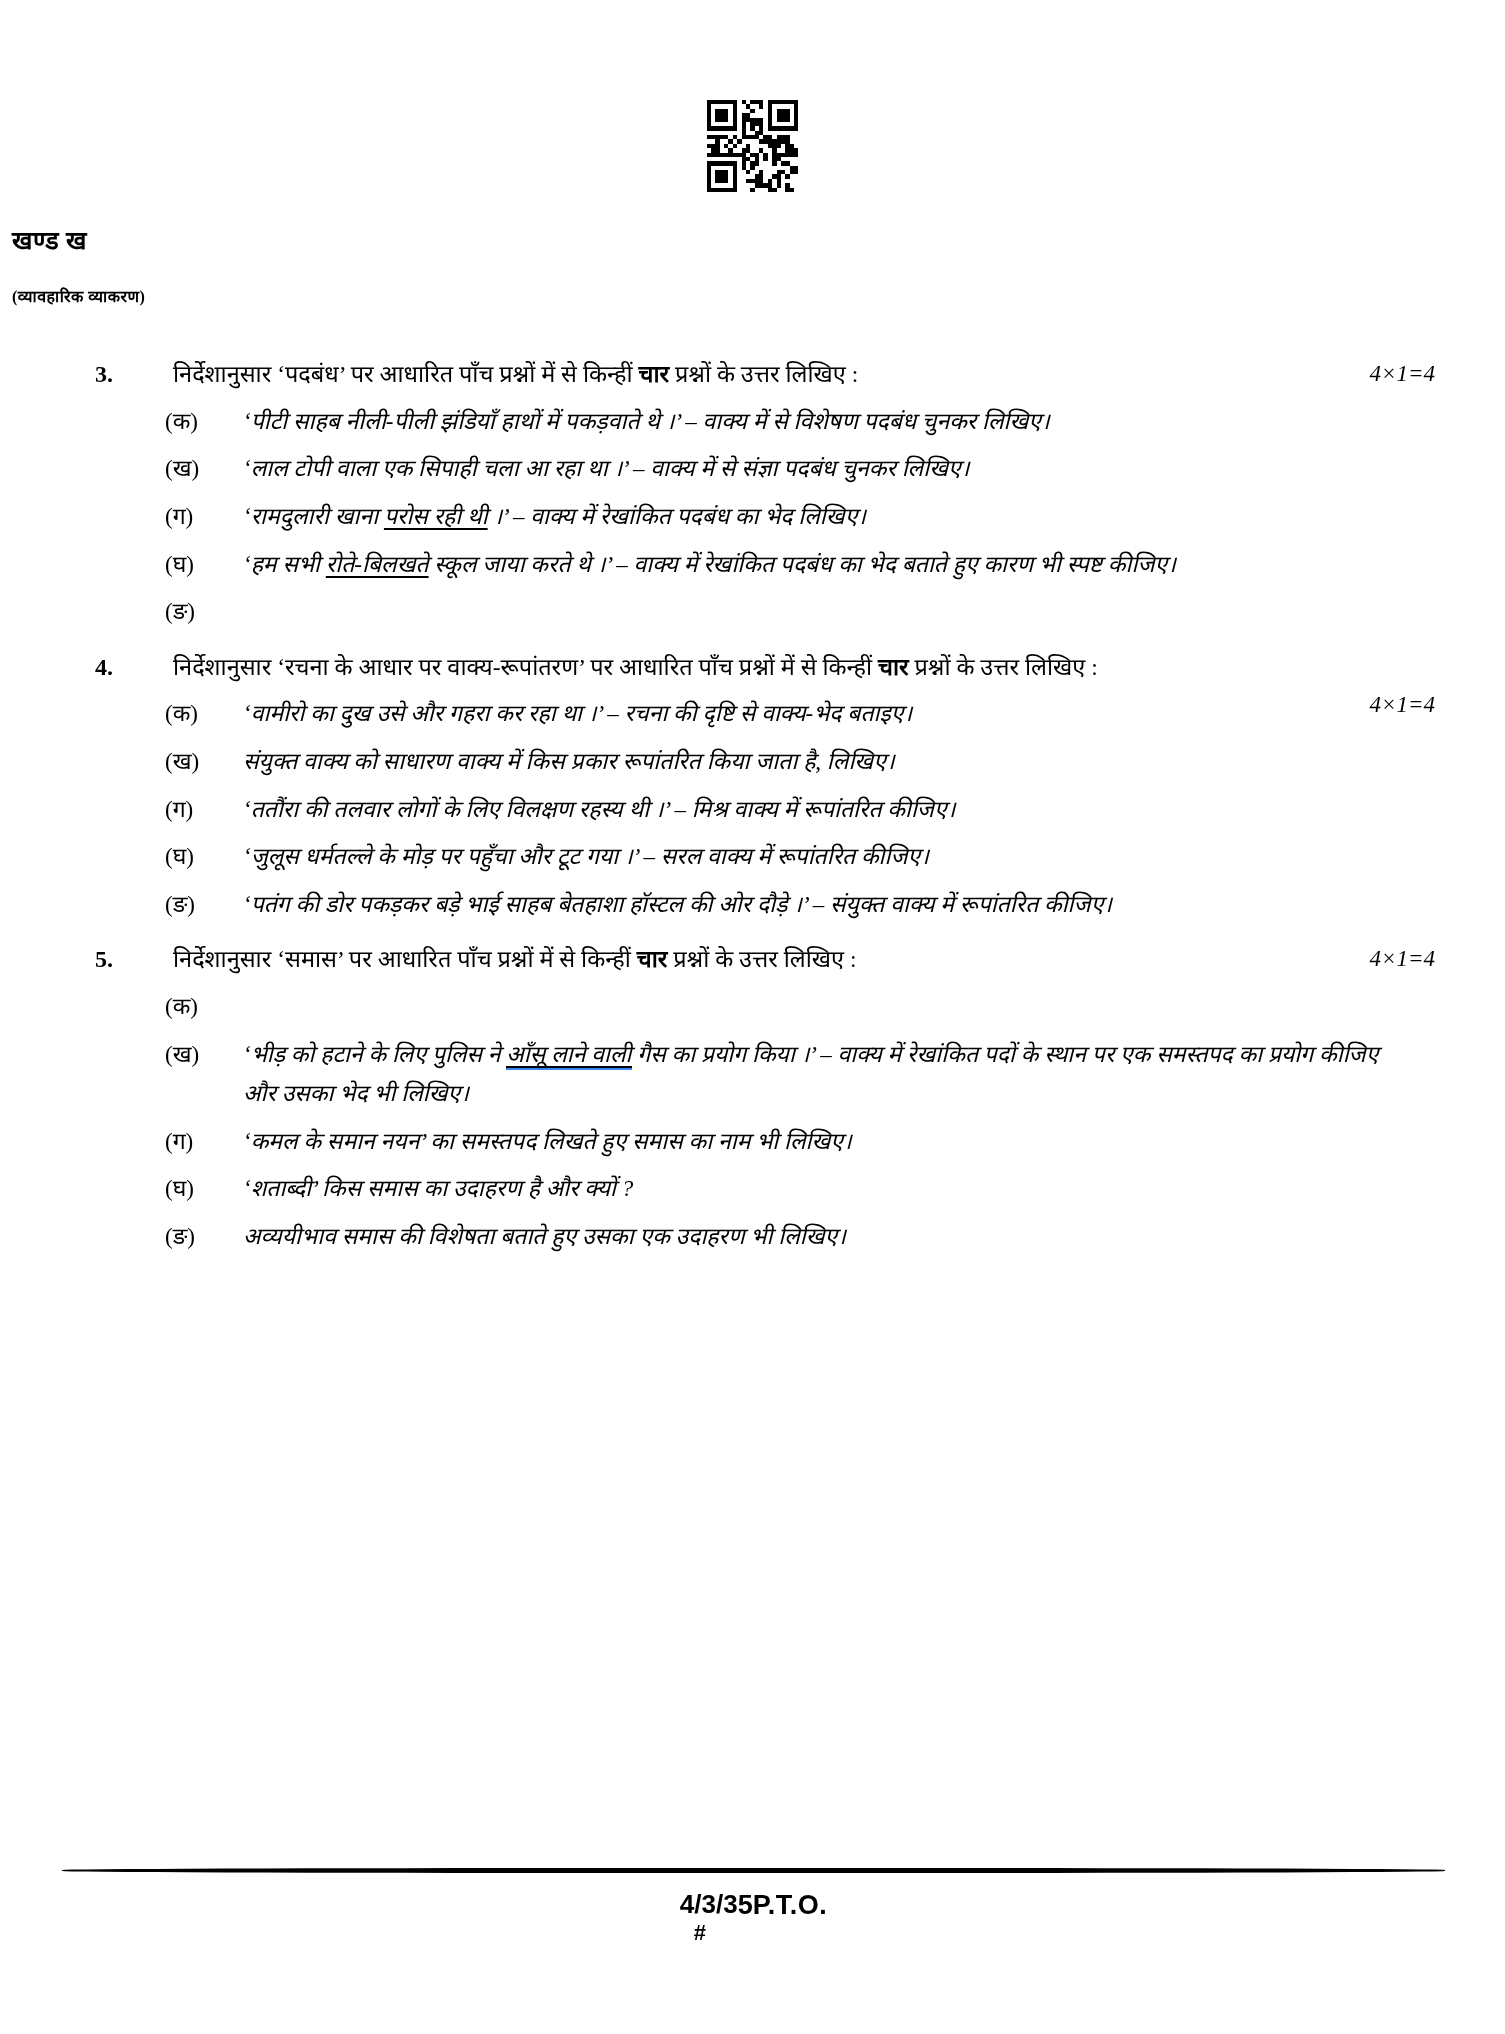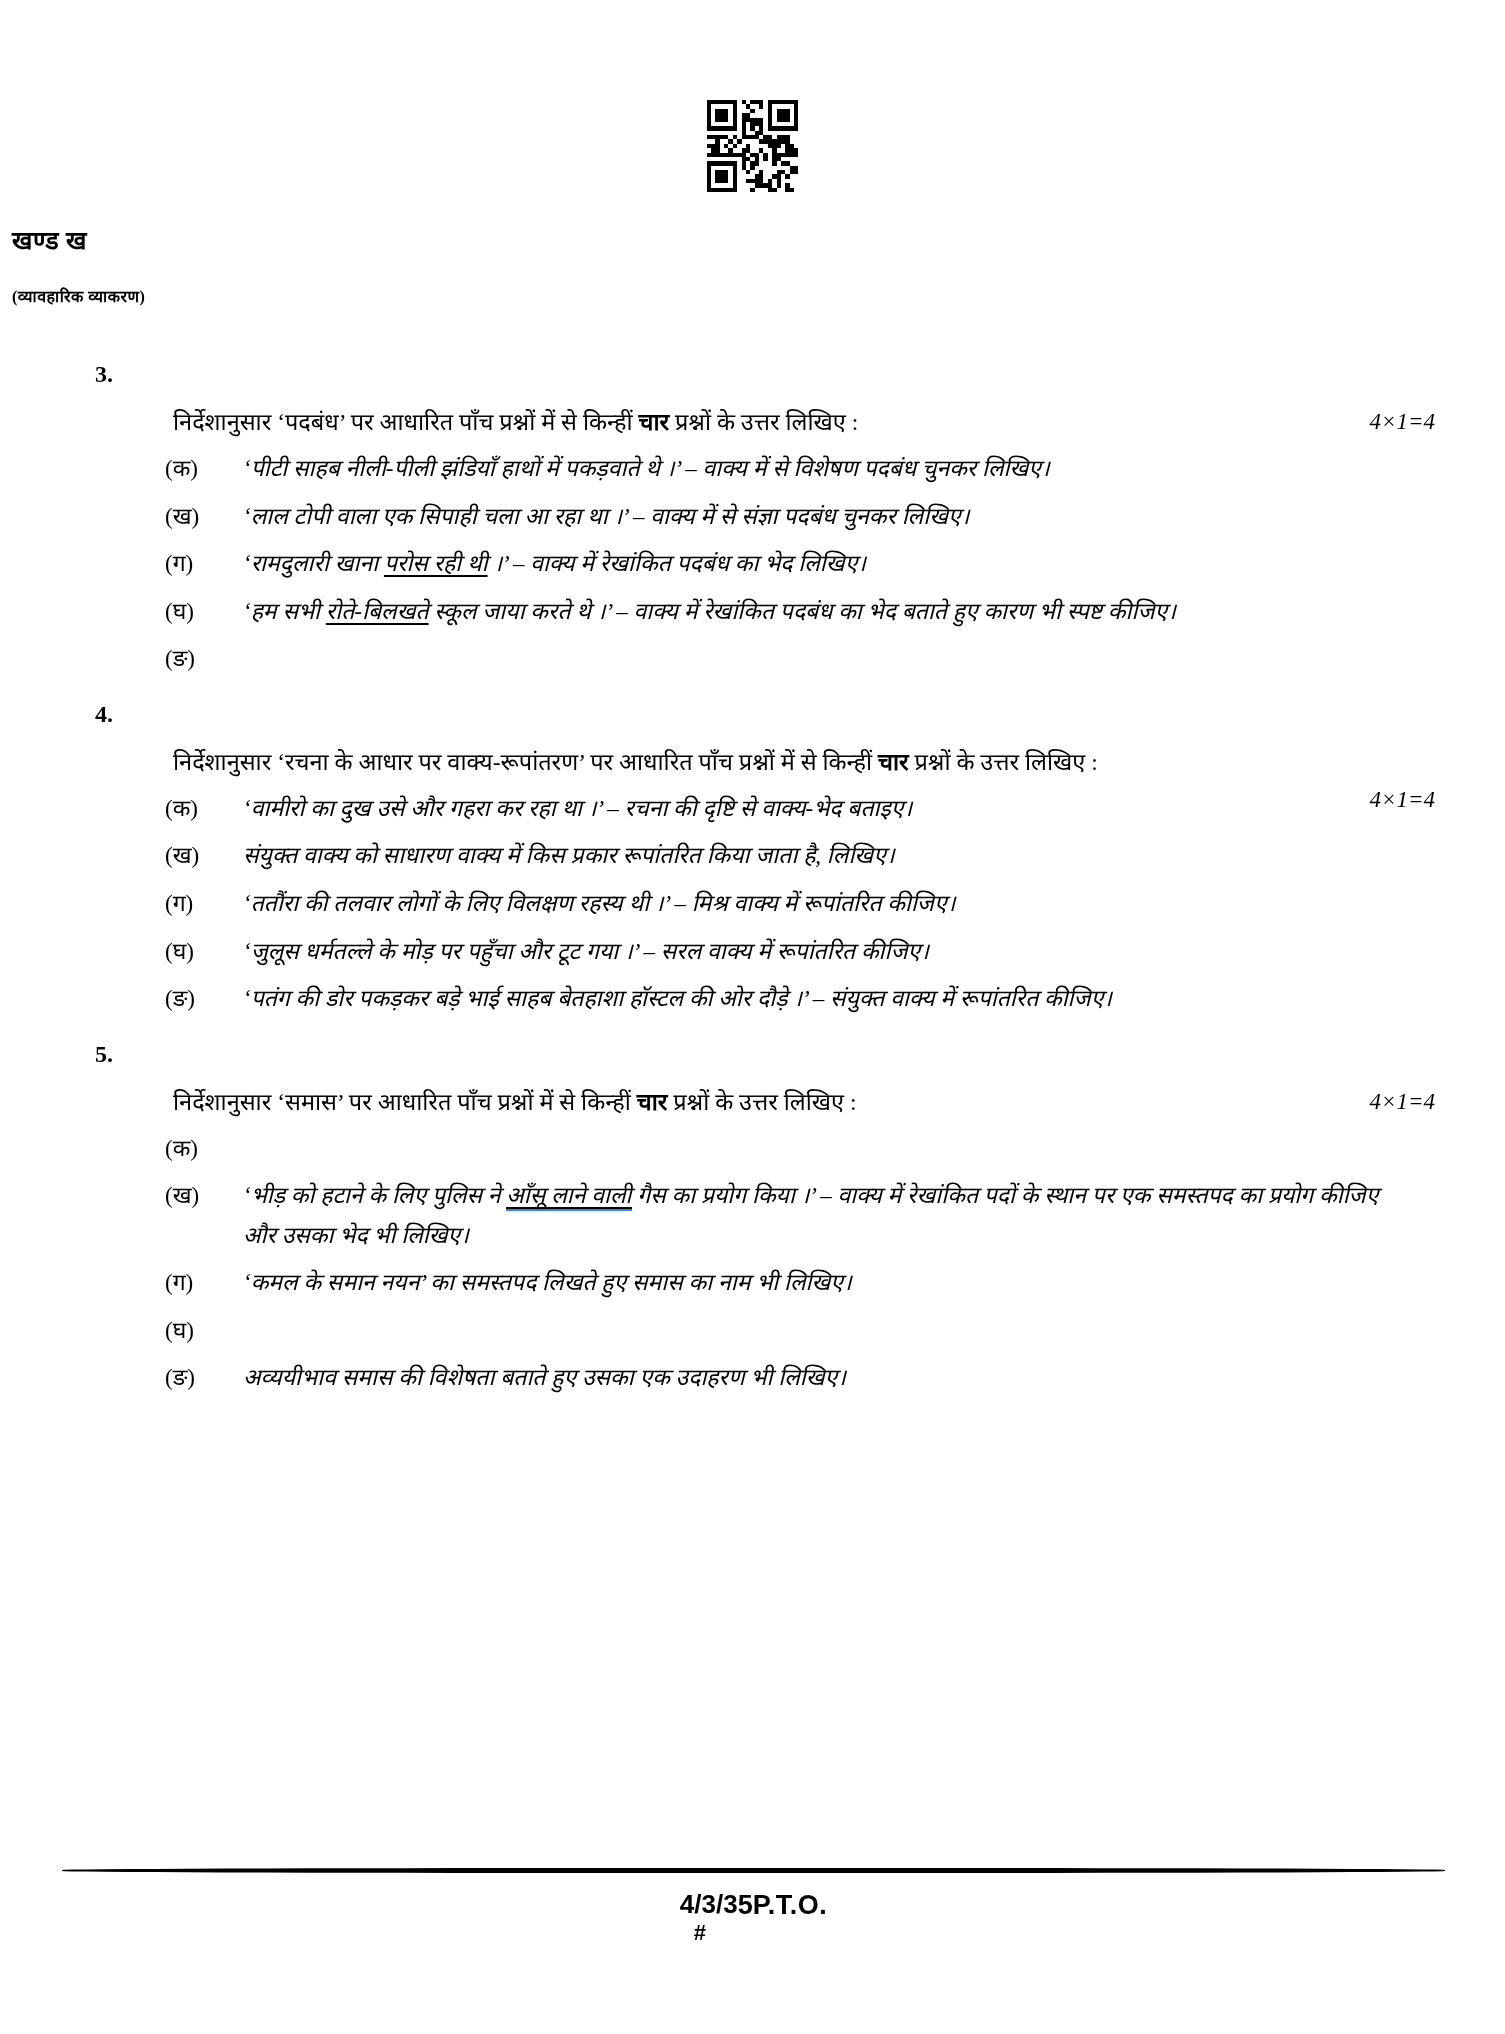--- a/index.html
+++ b/index.html
@@ -81,21 +81,20 @@
   .q-num {
     width: 78px;
     flex: 0 0 78px;
     font-weight: bold;
     font-size: 24px;
   }
   .q-main-body {
     flex: 1 1 auto;
     position: relative;
     padding-right: 10px;
-    margin-top: 48px;
   }
   .q-text { display: inline; }
   .q-marks {
     position: absolute;
     right: 0;
     font-style: italic;
     font-size: 23px;
     white-space: nowrap;
   }
   .q-marks.inline-right {
@@ -683,20 +682,21 @@
           <div class="sub-row">
             <div class="sub-label">(ख)</div>
             <div class="sub-text"><span>‘भीड़ को हटाने के लिए पुलिस ने </span><span class="dbl-uline">आँसू लाने वाली</span><span> गैस का प्रयोग किया ।’ – वाक्य में रेखांकित पदों के स्थान पर एक समस्तपद का प्रयोग कीजिए और उसका भेद भी लिखिए।</span></div>
           </div>
           <div class="sub-row">
             <div class="sub-label">(ग)</div>
             <div class="sub-text"><span>‘कमल के समान नयन’ का समस्तपद लिखते हुए समास का नाम भी लिखिए।</span></div>
           </div>
           <div class="sub-row">
             <div class="sub-label">(घ)</div>
+            <div class="sub-text"><span>‘शताब्दी’ किस समास का उदाहरण है और क्यों ?</span></div>
           </div>
           <div class="sub-row">
             <div class="sub-label">(ङ)</div>
             <div class="sub-text"><span>अव्ययीभाव समास की विशेषता बताते हुए उसका एक उदाहरण भी लिखिए।</span></div>
           </div>
         </div>
       </div>
     </div>
 
   <div class="footer-rule"></div>

